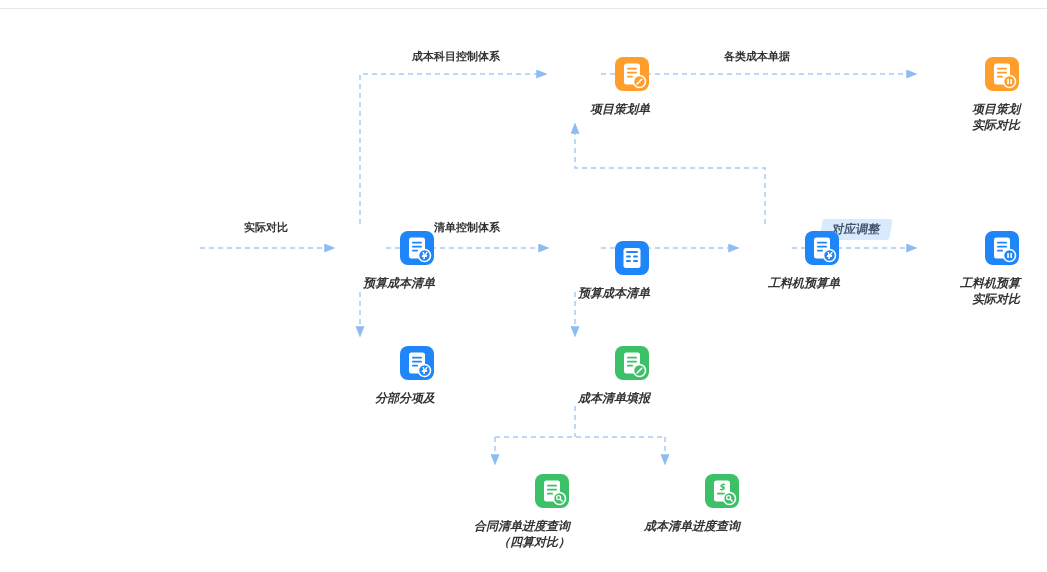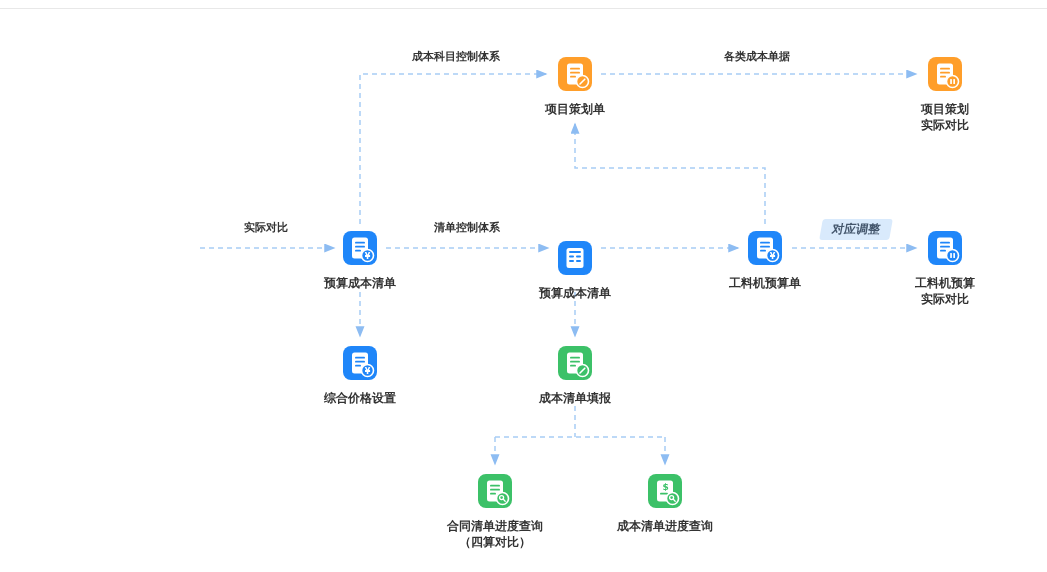--- a/index.html
+++ b/index.html
@@ -1,20 +1,20 @@
 <!DOCTYPE html>
 <html style="--blue: #1f86f9; --orange: #ff9e2a; --green: #3cc168; --arrow: #a8cdf5; --text: #333333; --adjust-bg: #d9eafc;"><head>
 <meta charset="utf-8">
 <style>
   html,body{margin:0;padding:0;background:#fff;}
   body{font-family:"DejaVu Sans","Liberation Sans",sans-serif;}
   .canvas{position:relative;width:1047px;height:572px;background:#fff;overflow:hidden;}
   .top-divider{position:absolute;left:0;top:8px;width:100%;height:1px;background:#e8e8e8;}
   .connectors{position:absolute;left:0;top:0;}
-  .node{position:absolute;width:150px;transform:translateX(-50%);text-align:center;}
+  .node{position:absolute;width:150px;transform:translateX(-50%);text-align:right;font-style:italic;}
   .node .icon{display:inline-block;}
   .nlabel{margin-top:5px;font-size:12px;font-weight:600;color:var(--text);white-space:pre-line;line-height:1.35;}
   .elabel{position:absolute;transform:translateX(-50%);font-size:11px;font-weight:600;color:var(--text);white-space:nowrap;}
   .adjust-tag{position:absolute;transform:translateX(-50%) skewX(-10deg);font-size:12px;font-weight:600;color:#44566c;background:var(--adjust-bg);padding:2px 11px;border-radius:3px;white-space:nowrap;}
   .ic-blue .bg{fill:var(--blue);} .ic-blue .ln{fill:var(--blue);} .ic-blue .bdg{fill:var(--blue);}
   .ic-orange .bg{fill:var(--orange);} .ic-orange .ln{fill:var(--orange);} .ic-orange .bdg{fill:var(--orange);}
   .ic-green .bg{fill:var(--green);} .ic-green .ln{fill:var(--green);} .ic-green .bdg{fill:var(--green);}
   .lines{stroke:var(--arrow);stroke-width:1.5;stroke-dasharray:5 4;fill:none;}
 </style>
 </head>
@@ -149,21 +149,21 @@
       <rect class="bg" x="1" y="1" width="34" height="34" rx="8"></rect>
       <rect x="10" y="7.5" width="16" height="21" rx="2.5" fill="#fff"></rect>
       <rect class="ln" x="13" y="11.8" width="10" height="1.8" rx="0.9"></rect>
       <rect class="ln" x="13" y="15.8" width="10" height="1.8" rx="0.9"></rect>
       <rect class="ln" x="13" y="19.8" width="6" height="1.8" rx="0.9"></rect>
       <g>
         <circle class="bdg" cx="25.5" cy="25.5" r="6" stroke="#fff" stroke-width="1.6"></circle>
         <text x="25.5" y="28.6" text-anchor="middle" font-size="8" font-weight="bold" fill="#fff">¥</text>
       </g>
     </svg>
-    <div class="nlabel">综合价格设置</div>
+    <div class="nlabel">分部分项及</div>
   </div>
 
   <div class="node" style="left:495px;top:473px">
     <svg class="icon ic-green" width="36" height="36" viewBox="0 0 36 36">
       <rect class="bg" x="1" y="1" width="34" height="34" rx="8"></rect>
       <rect x="10" y="7.5" width="16" height="21" rx="2.5" fill="#fff"></rect>
       <rect class="ln" x="13" y="11.8" width="10" height="1.8" rx="0.9"></rect>
       <rect class="ln" x="13" y="15.8" width="10" height="1.8" rx="0.9"></rect>
       <rect class="ln" x="13" y="19.8" width="6" height="1.8" rx="0.9"></rect>
       <g>

